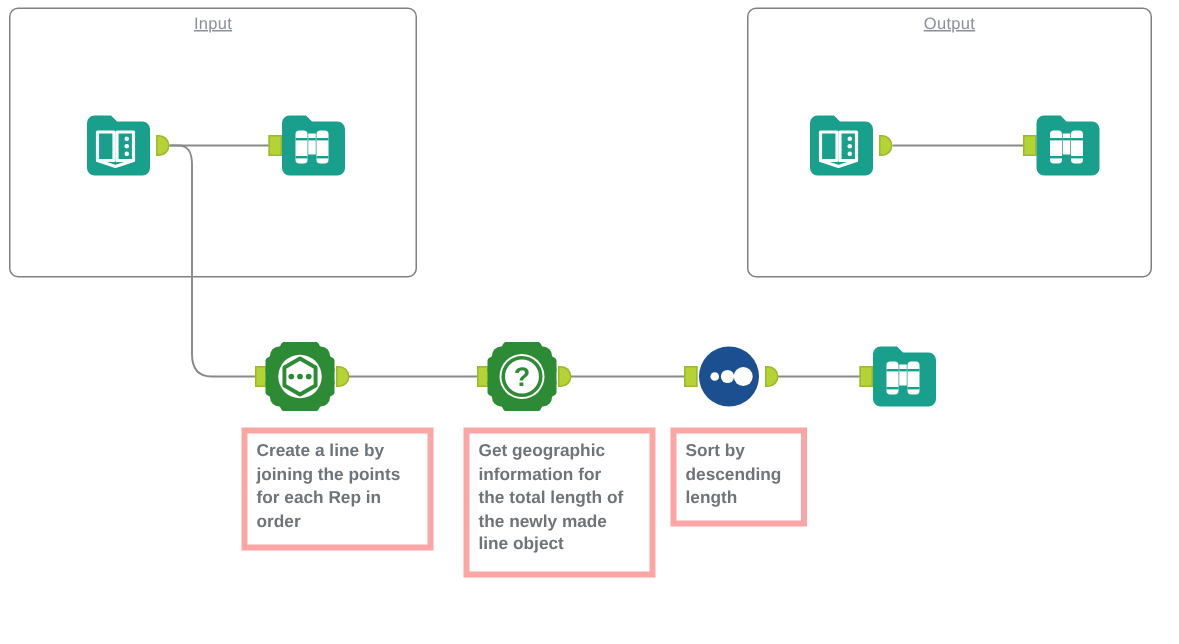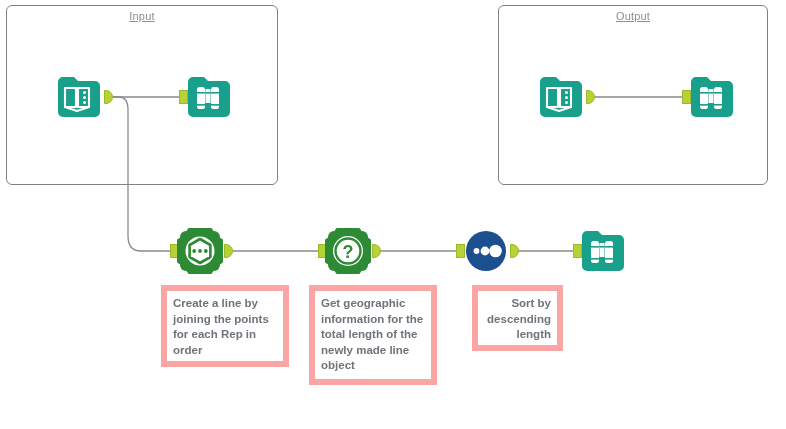--- a/index.html
+++ b/index.html
@@ -63,24 +63,24 @@
     position: absolute;
     left: 0;
     top: 0;
     width: 786px;
     height: 429px;
     pointer-events: none;
   }
 
   .comment-box {
     position: absolute;
-    border: 6px solid #fca5a5;
+    border: 4px solid #fca5a5;
     background: #ffffff;
     box-sizing: border-box;
-    padding: 5px 6px 4px 6px;
+    padding: 5px 16px 4px 6px;
     font-size: 11.5px;
     line-height: 15.5px;
     color: #6f7479;
     font-family: "Liberation Sans", sans-serif;
     font-weight: bold;
     overflow: hidden;
   }
 </style>
 </head>
 <body>
@@ -235,15 +235,15 @@
       <rect x="11" y="30" width="8" height="1.6" fill="#18a08c"></rect>
       <rect x="25" y="30" width="8" height="1.6" fill="#18a08c"></rect>
       <rect x="19.5" y="18" width="5" height="1.6" fill="#18a08c"></rect>
     </svg>
   </div>
 
   <div class="comment-box" style="left:161px; top:285px; width:128px; height:82px;">Create a line by joining the points for each Rep in order</div>
 
   <div class="comment-box" style="left:309px; top:285px; width:128px; height:100px;">Get geographic information for the total length of the newly made line object</div>
 
-  <div class="comment-box" style="left:472px; top:285px; width:91px; height:66px;text-align:right;">Sort by descending length</div>
+  <div class="comment-box" style="left:447px; top:285px; width:91px; height:66px;">Sort by descending length</div>
 
 </div>
 
 </body></html>

